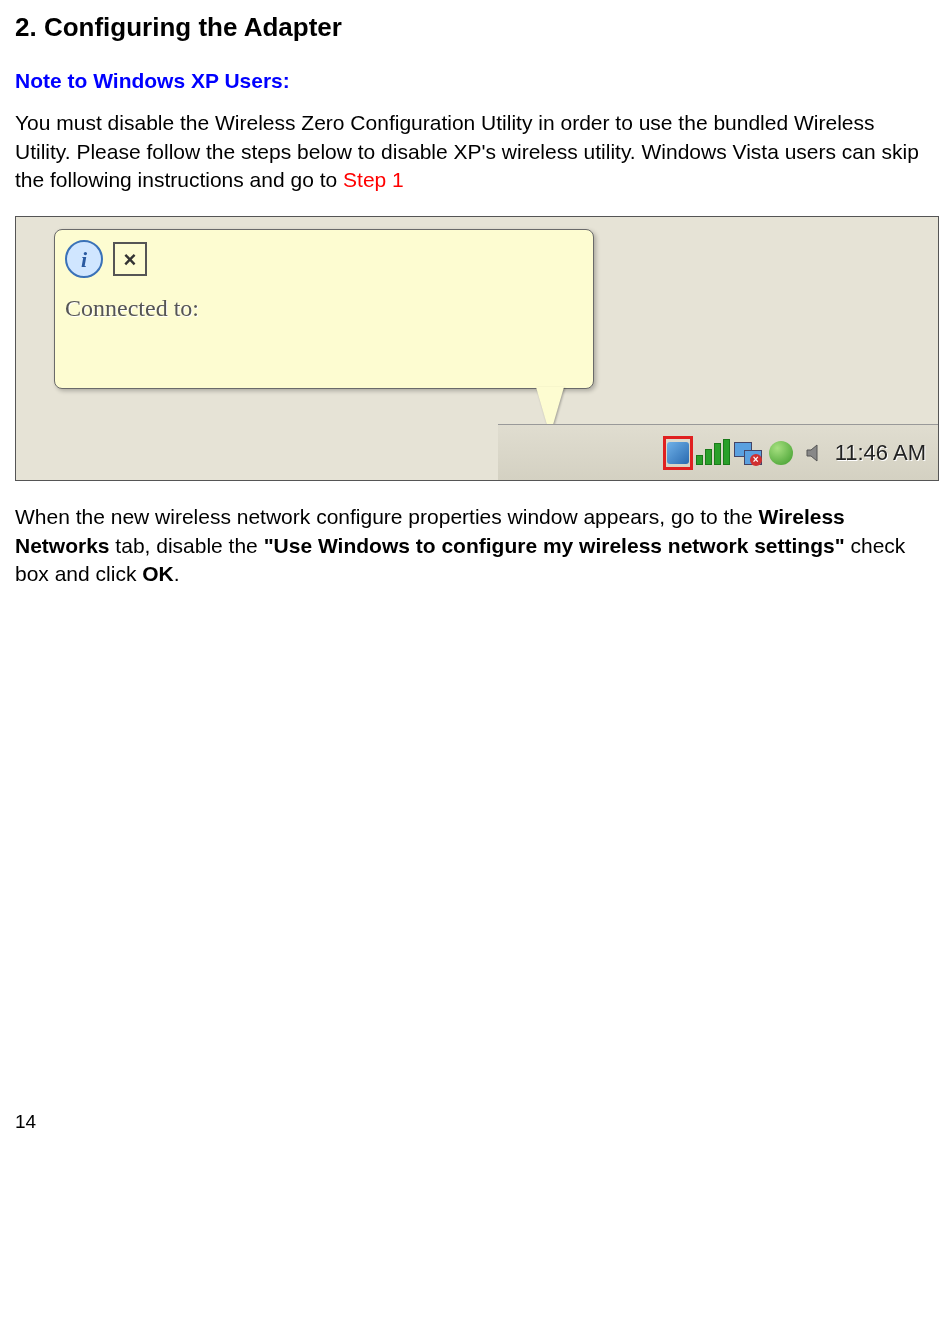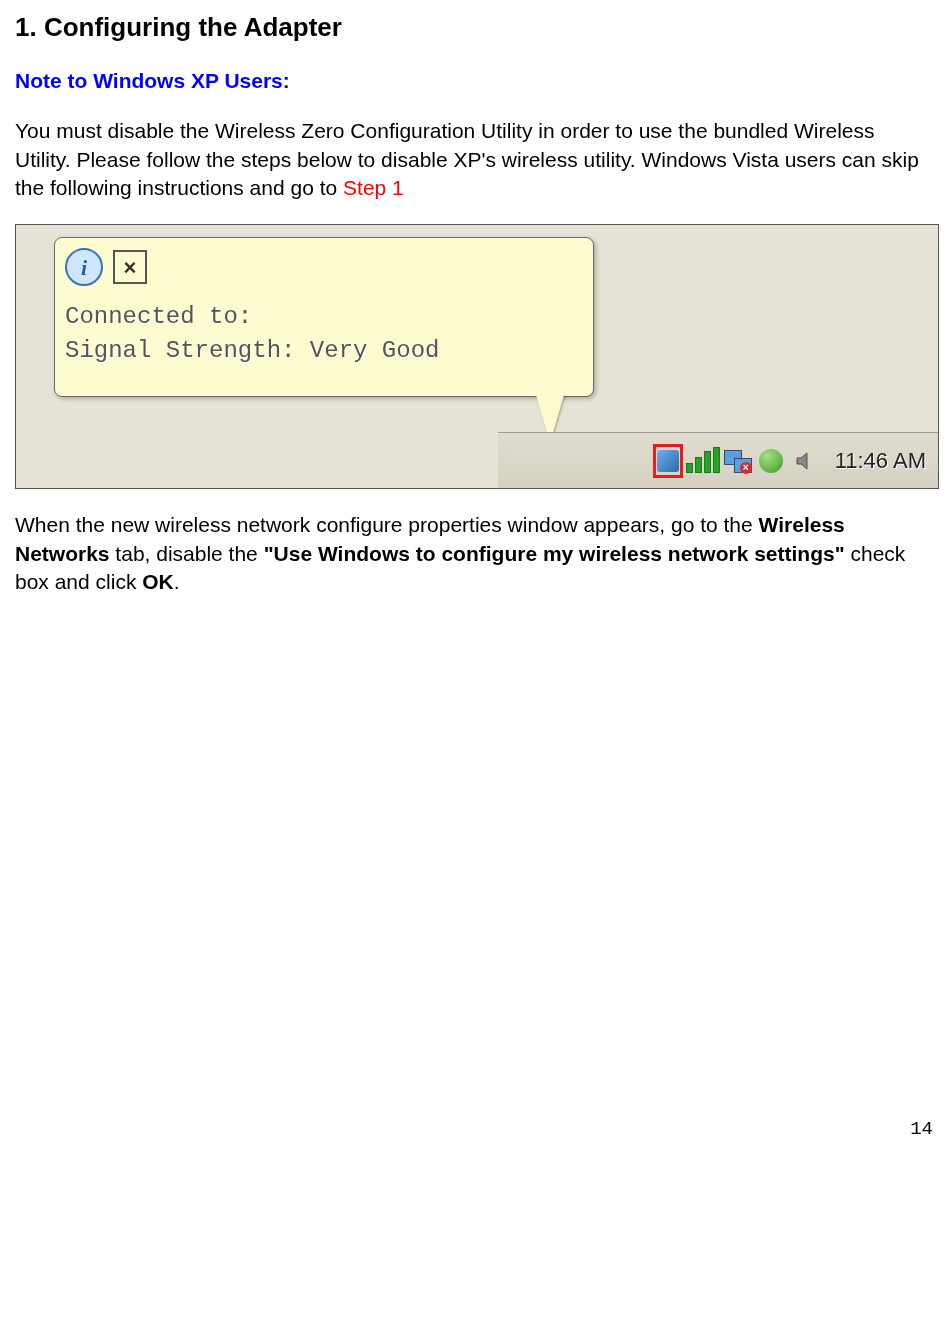--- a/index.html
+++ b/index.html
@@ -19,21 +19,21 @@
       font-size: 26px;
       font-weight: bold;
       margin-bottom: 22px;
     }
     .para {
       margin-bottom: 22px;
     }
     .note-xp {
       font-weight: bold;
       color: #0000ff;
-      margin-bottom: 22px;
+      margin-bottom: 14px;
     }
     .step1 {
       color: #ff0000;
       font-weight: normal;
     }
     .bold {
       font-weight: bold;
     }
     .screenshot {
       width: 922px;
@@ -96,21 +96,21 @@
       align-items: center;
       justify-content: center;
       font-weight: bold;
       font-size: 22px;
       color: #333;
       background: #fdfcd1;
       cursor: pointer;
       flex-shrink: 0;
     }
     .balloon-body {
-      font-family: Liberation Mono, monospace;
+      font-family: Liberation Serif, serif;
       font-size: 24px;
       color: #555;
       text-shadow: 1px 1px 0 #fff;
       line-height: 1.4;
       margin-top: 12px;
     }
     .balloon-tail {
       position: absolute;
       left: 520px;
       top: 170px;
@@ -210,55 +210,53 @@
       height: 24px;
       background: radial-gradient(circle at 35% 30%, #a6e080, #3c9a2a);
       border-radius: 50%;
     }
     .sound-icon svg { width:24px; height:24px; }
     .clock {
       font-family: Tahoma, Arial, sans-serif;
       font-size: 22px;
       color: #222;
       text-shadow: 1px 1px 0 #fff;
-      margin-left: 10px;
       white-space: nowrap;
     }
     .page-number {
-      text-align: right;
+      text-align: left;
       font-size: 19px;
-      font-family: Liberation Mono, monospace;
+      font-family: Liberation Sans, sans-serif;
       margin-top: 520px;
     }
   </style>
 </head>
 <body>
 
 <div class="page">
 
-  <div class="heading">1. Configuring the Adapter</div>
+  <div class="heading">2. Configuring the Adapter</div>
 
 
   <div class="note-xp">Note to Windows XP Users:</div>
 
   <div class="para">
     <span>You must disable the Wireless Zero Configuration Utility in order to use the bundled Wireless Utility.  Please follow the steps below to disable XP's wireless utility.  Windows Vista users can skip the following instructions and go to </span><span class="step1">Step 1</span>
   </div>
 
 
   <div class="screenshot">
 
     <div class="balloon">
       <div class="balloon-header">
         <div class="info-icon">i</div>
         <div class="balloon-close">×</div>
       </div>
       <div class="balloon-body">
         <div>Connected to:</div>
-        <div>Signal Strength: Very Good</div>
       </div>
     </div>
     <div class="balloon-tail"></div>
 
     <div class="taskbar">
       <div class="highlighted-tray">
         <div class="wifi-icon-shape"></div>
       </div>
       <div class="tray-icon">
         <div class="signal-icon">

